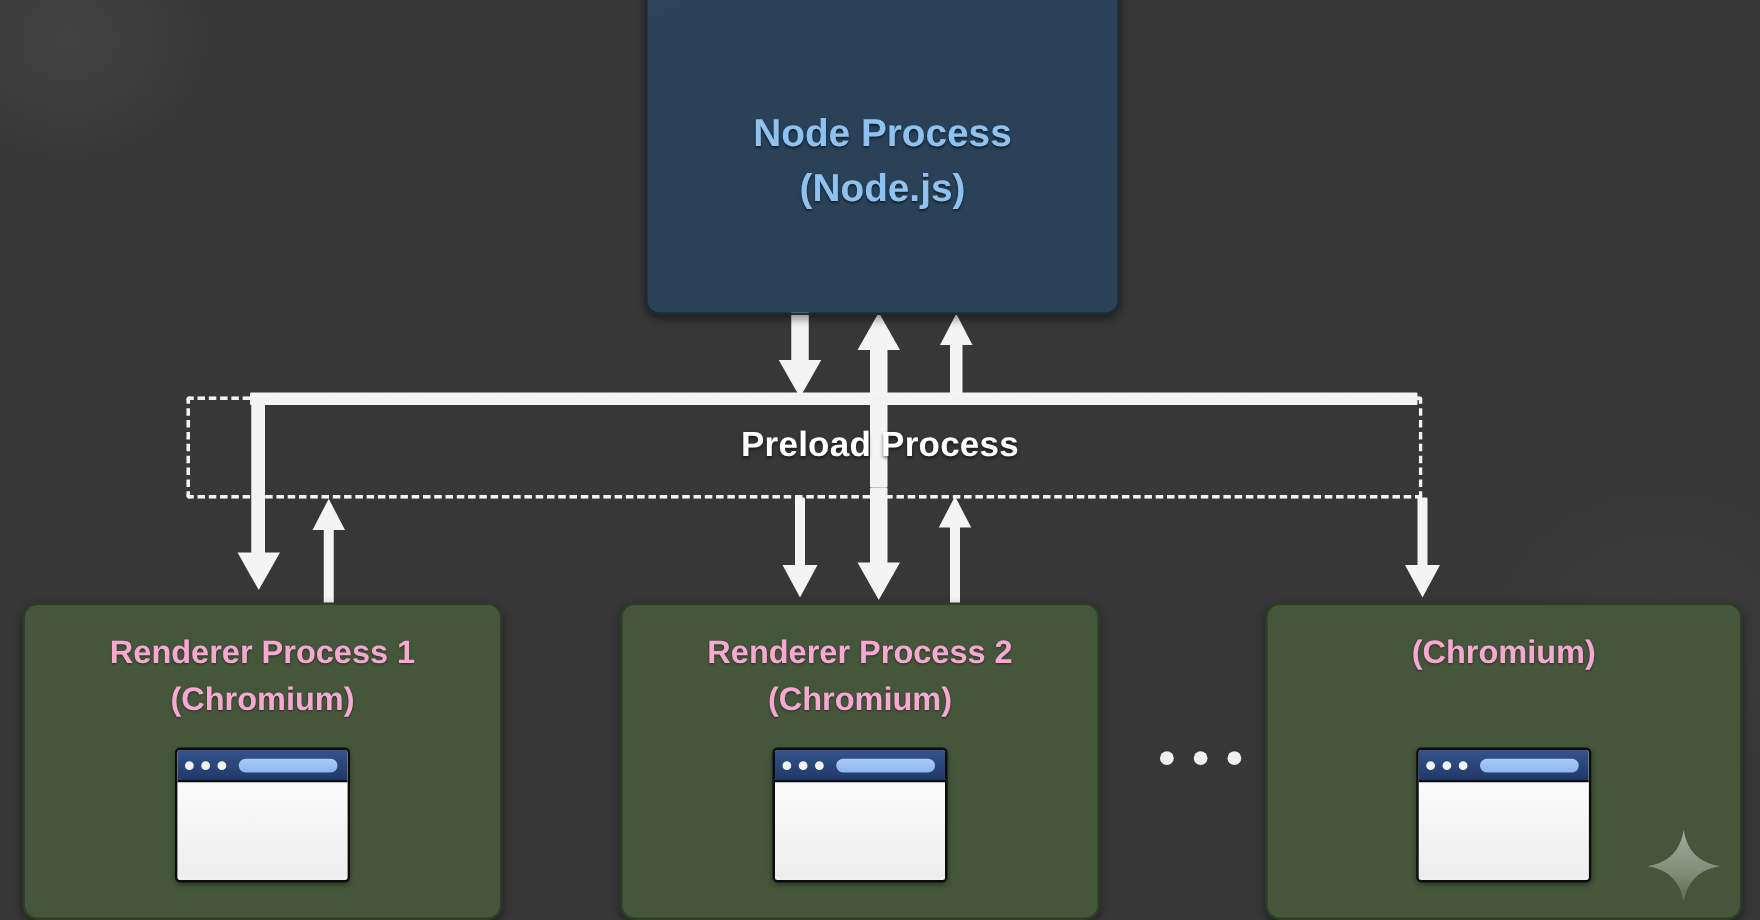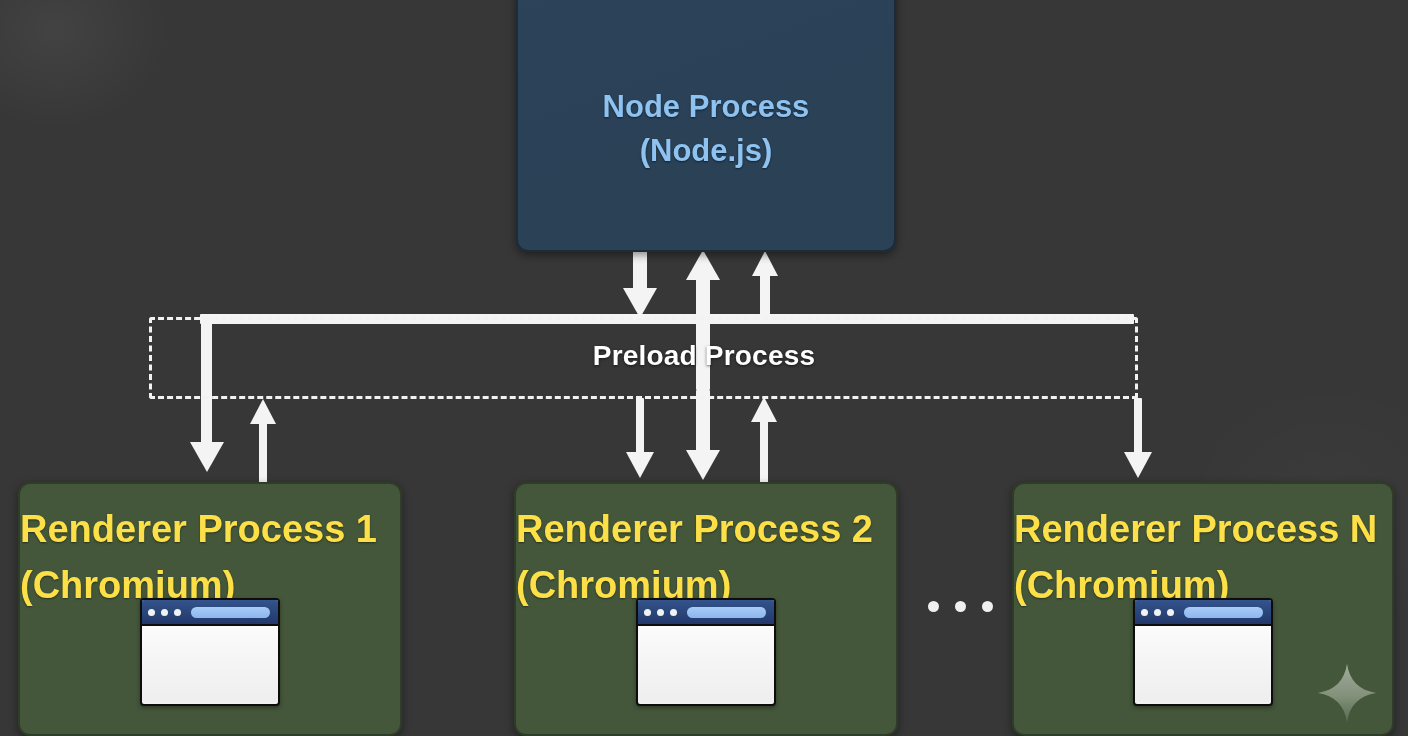--- a/index.html
+++ b/index.html
@@ -62,29 +62,30 @@
     position: absolute;
     top: 482px;
     height: 250px;
     background: #44573a;
     border: 2px solid #2f3c29;
     border-radius: 12px;
     box-shadow: 0 3px 8px rgba(0,0,0,0.4);
     overflow: hidden;
   }
   #renderer-1 { left: 18px;   width: 380px; }
-  #renderer-2 { left: 514px;  width: 380px; }
+  #renderer-2 { left: 496px;  width: 380px; }
   #renderer-n { left: 1012px; width: 378px; }
 
   .renderer-title {
     position: absolute;
     left: 0; right: 0;
     top: 18px;
-    color: #fde047;
-    font-size: 38px;
+    text-align: center;
+    color: #f9a8d4;
+    font-size: 26px;
     font-weight: bold;
     line-height: 1.47;
     text-shadow: 0 1px 2px rgba(0,0,0,0.45);
   }
   .renderer-title .l2 { display: block; }
 
   
   .browser-icon {
     position: absolute;
     left: 50%;
@@ -286,21 +287,20 @@
   </div>
 
   <div class="ellipsis">
     <span></span>
     <span></span>
     <span></span>
   </div>
 
   <div class="renderer" id="renderer-n">
     <div class="renderer-title">
-      <span>Renderer Process N</span>
       <span class="l2">(Chromium)</span>
     </div>
     <div class="browser-icon">
       <div class="browser-titlebar">
         <span class="dot"></span>
         <span class="dot"></span>
         <span class="dot"></span>
         <span class="url-pill"></span>
       </div>
       <div class="browser-body"></div>

